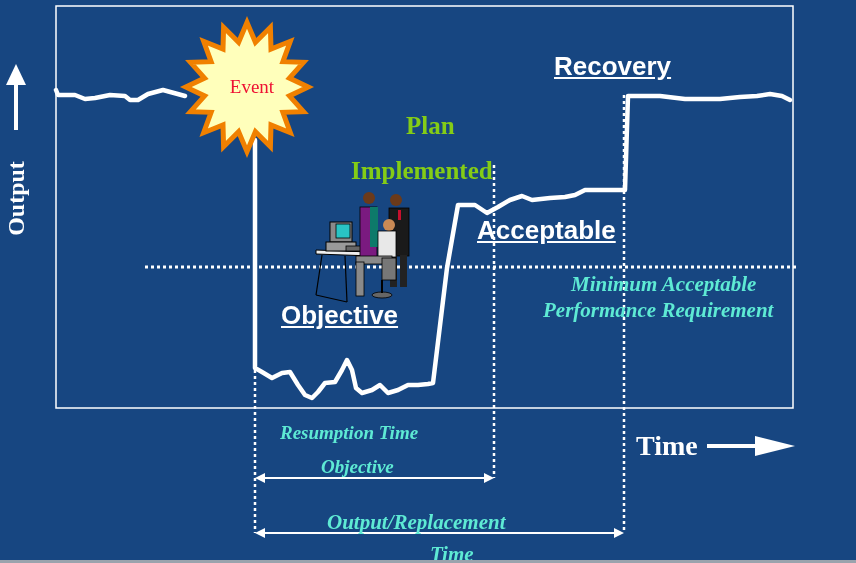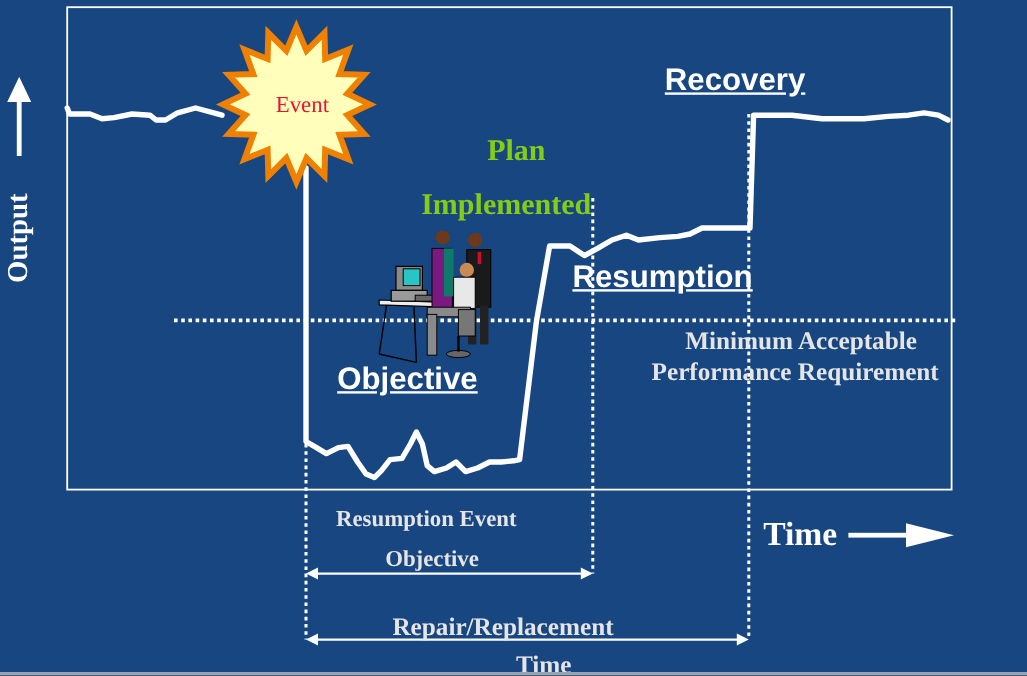--- a/index.html
+++ b/index.html
@@ -2,21 +2,21 @@
 <html><head>
 <meta charset="utf-8">
 <style>
   html, body { margin: 0; padding: 0; }
   body { width: 856px; height: 563px; background: #174681; overflow: hidden; position: relative; font-family: "Liberation Serif", serif; }
   #stage { position: absolute; left: 0; top: 0; width: 856px; height: 563px; }
   .t-sans { font-family: "Liberation Sans", sans-serif; font-weight: bold; text-decoration: underline; }
   .t-serif { font-family: "Liberation Serif", serif; font-weight: bold; }
   .lbl { position: absolute; white-space: nowrap; }
   .white { color: #ffffff; }
-  .yellow { color: #e5e5e5; }
+  .yellow { color: #5eead4; font-style: italic; }
   .red { color: #84cc16; }
   .bottom-bar { position: absolute; left: 0; top: 560px; width: 856px; height: 3px; background: #9aa3ad; }
 </style>
 </head>
 <body>
 
 <svg id="stage" width="856" height="563" viewBox="0 0 856 563">
 
   <rect x="56" y="6" width="737" height="402" fill="none" stroke="#ffffff" stroke-width="1.5"></rect>
 
@@ -85,25 +85,25 @@
     <line x1="382" y1="280" x2="382" y2="293" stroke="#000" stroke-width="2"></line>
   </g>
 </svg>
 
 <div class="lbl t-serif white" style="left:-21px; top:185px; font-size:24px; transform: rotate(-90deg); transform-origin: center;">Output</div>
 <div class="lbl t-serif white" style="left:636px; top:430px; font-size:28px;">Time</div>
 
 <div class="lbl t-sans white" style="left:554px; top:51px; font-size:26px;">Recovery</div>
 <div class="lbl t-serif red" style="left:406px; top:112px; font-size:25px;">Plan</div>
 <div class="lbl t-serif red" style="left:351px; top:157px; font-size:25px;">Implemented</div>
-<div class="lbl t-sans white" style="left:477px; top:215px; font-size:26px;">Resumption</div>
+<div class="lbl t-sans white" style="left:477px; top:215px; font-size:26px;">Acceptable</div>
 <div class="lbl t-sans white" style="left:281px; top:300px; font-size:26px;">Objective</div>
 
 <div class="lbl t-serif yellow" style="left:571px; top:272px; font-size:21px;">Minimum Acceptable</div>
 <div class="lbl t-serif yellow" style="left:543px; top:298px; font-size:21px;">Performance Requirement</div>
 
-<div class="lbl t-serif yellow" style="left:280px; top:422px; font-size:19px;">Resumption Event</div>
+<div class="lbl t-serif yellow" style="left:280px; top:422px; font-size:19px;">Resumption Time</div>
 <div class="lbl t-serif yellow" style="left:321px; top:456px; font-size:19px;">Objective</div>
 
-<div class="lbl t-serif yellow" style="left:327px; top:510px; font-size:21px;">Repair/Replacement</div>
+<div class="lbl t-serif yellow" style="left:327px; top:510px; font-size:21px;">Output/Replacement</div>
 <div class="lbl t-serif yellow" style="left:430px; top:542px; font-size:21px;">Time</div>
 
 <div class="bottom-bar"></div>
 
 </body></html>

